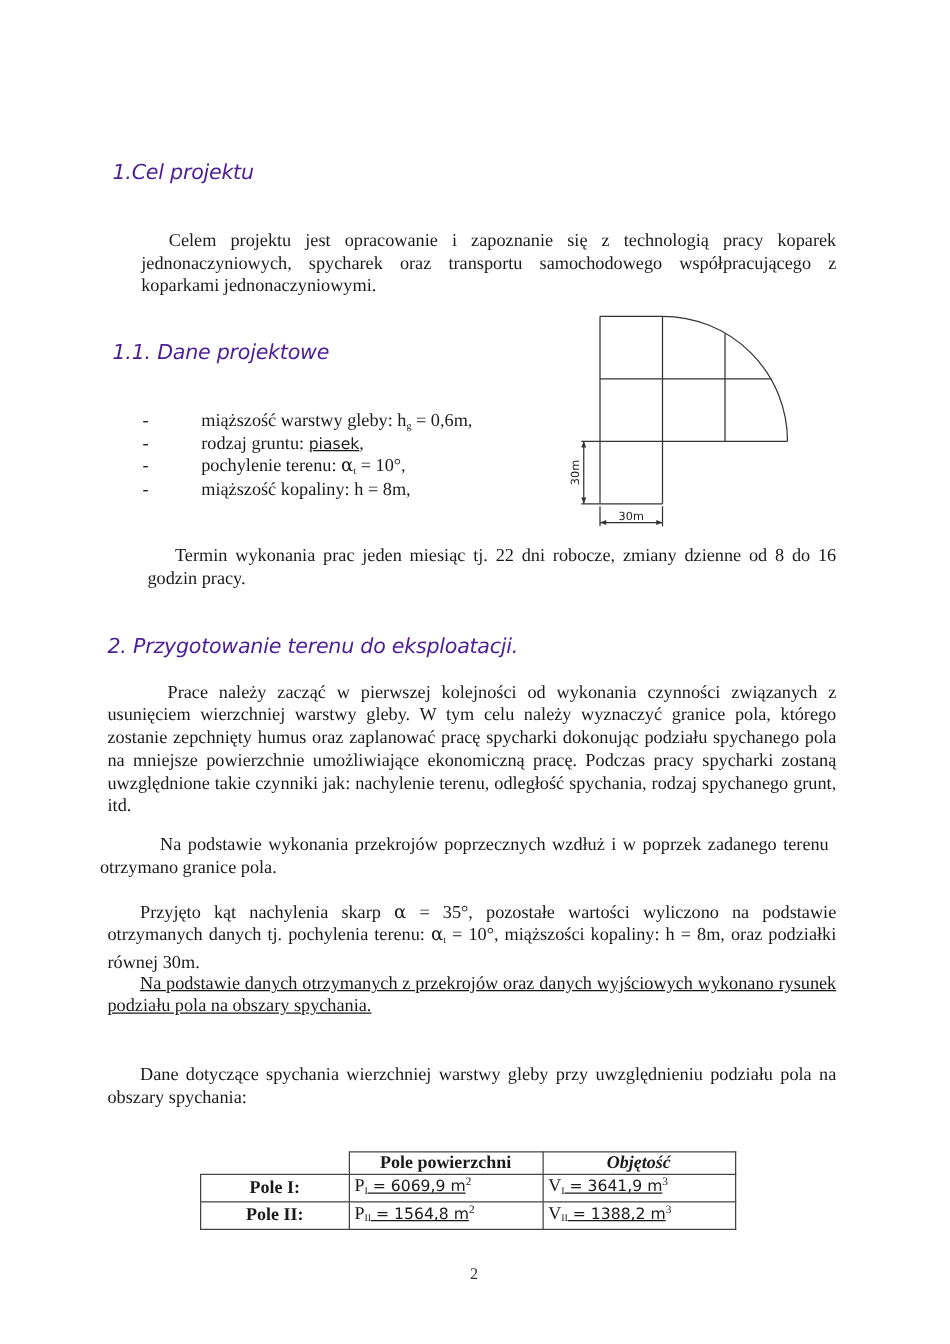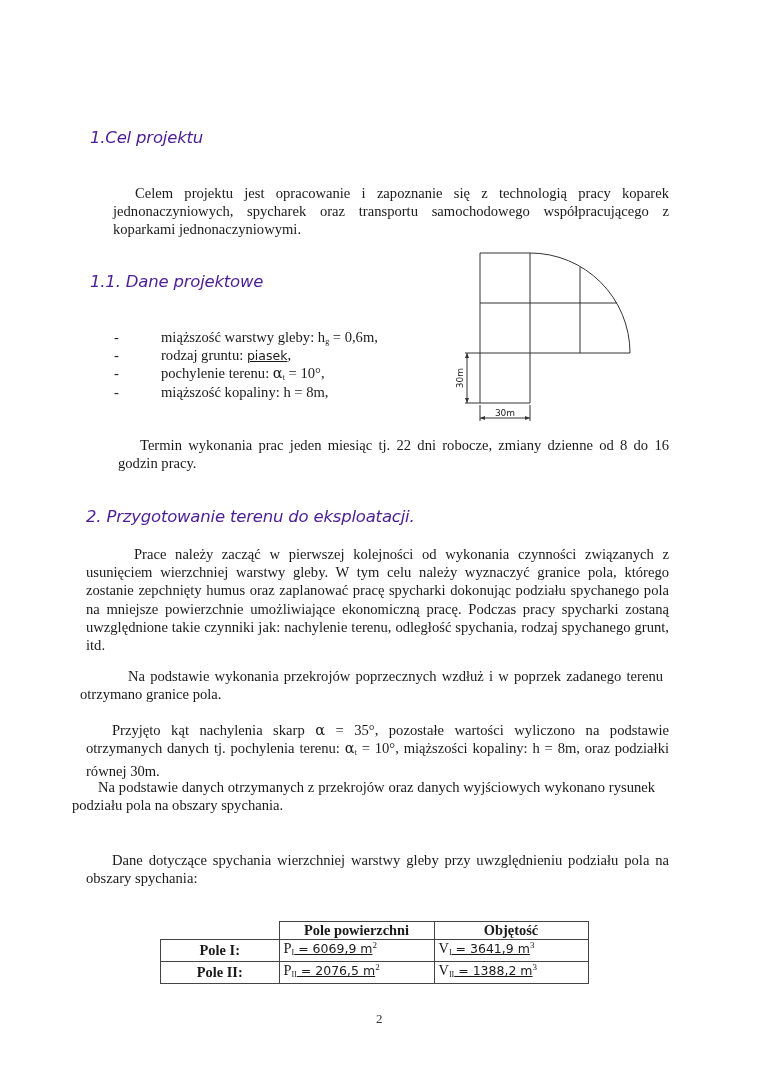--- a/index.html
+++ b/index.html
@@ -79,37 +79,37 @@
 <div class="abs p" style="left:118px; top:436px; width:551px; text-indent:22px;">Termin wykonania prac jeden miesiąc tj. 22 dni robocze, zmiany dzienne od 8 do 16 godzin pracy.</div>
 
 <div class="abs h" style="left:86px; top:507px;">2. Przygotowanie terenu do eksploatacji.</div>
 
 <div class="abs p" style="left:86px; top:545px; width:583px; text-indent:48px;">Prace należy zacząć w pierwszej kolejności od wykonania czynności związanych z usunięciem wierzchniej warstwy gleby. W tym celu należy wyznaczyć granice pola, którego zostanie zepchnięty humus oraz zaplanować pracę spycharki  dokonując podziału spychanego pola na mniejsze powierzchnie umożliwiające ekonomiczną pracę. Podczas pracy spycharki zostaną uwzględnione takie czynniki jak: nachylenie terenu, odległość spychania, rodzaj spychanego grunt, itd.</div>
 
 <div class="abs p" style="left:80px; top:667px; width:583px; text-indent:48px;">Na podstawie wykonania przekrojów poprzecznych wzdłuż i w poprzek zadanego terenu otrzymano granice pola.</div>
 
 <div class="abs p" style="left:86px; top:721px; width:583px; text-indent:26px;"><span>Przyjęto kąt nachylenia skarp </span><span style="font-family:'DejaVu Serif',serif;">α</span><span> = 35°, pozostałe wartości wyliczono na podstawie otrzymanych danych tj. pochylenia terenu: </span><span style="font-family:'DejaVu Serif',serif;">α</span><sub>t</sub><span> = 10°, miąższości kopaliny: h = 8m, oraz podziałki równej 30m.</span></div>
 
-<div class="abs p" style="left:72px; top:778px; width:583px; text-indent:26px;">Na podstawie danych otrzymanych z przekrojów oraz danych wyjściowych wykonano rysunek podziału pola na obszary spychania.</div>
+<div class="abs p" style="left:86px; top:778px; width:583px; text-indent:26px;text-decoration:underline;">Na podstawie danych otrzymanych z przekrojów oraz danych wyjściowych wykonano rysunek podziału pola na obszary spychania.</div>
 
 <div class="abs p" style="left:86px; top:851px; width:583px; text-indent:26px;">Dane dotyczące spychania wierzchniej warstwy gleby przy uwzględnieniu podziału pola na obszary spychania:</div>
 
 <table class="t">
   <tbody>
       <tr>
     <td class="blank" style="width:110px;"></td>
     <td class="hdr" style="width:146px;">Pole powierzchni</td>
-    <td class="hdr" style="width:145px;">Objętość</td>
+    <td class="hdr" style="width:145px;font-style:italic;">Objętość</td>
   </tr>
   <tr>
     <td class="rl">Pole I:</td>
     <td><span>P</span><sub>I</sub><span class="sans"> = 6069,9 m</span><sup>2</sup></td>
     <td><span>V</span><sub>I</sub><span class="sans"> = 3641,9 m</span><sup>3</sup></td>
   </tr>
   <tr>
     <td class="rl">Pole II:</td>
-    <td><span>P</span><sub>II</sub><span class="sans"> = 2076,5 m</span><sup>2</sup></td>
+    <td><span>P</span><sub>II</sub><span class="sans"> = 1564,8 m</span><sup>2</sup></td>
     <td><span>V</span><sub>II</sub><span class="sans"> = 1388,2 m</span><sup>3</sup></td>
   </tr>
 </tbody>
   </table>
 
 <div class="abs pn" style="left:376px; top:1011px;">2</div>
 
 </body></html>

